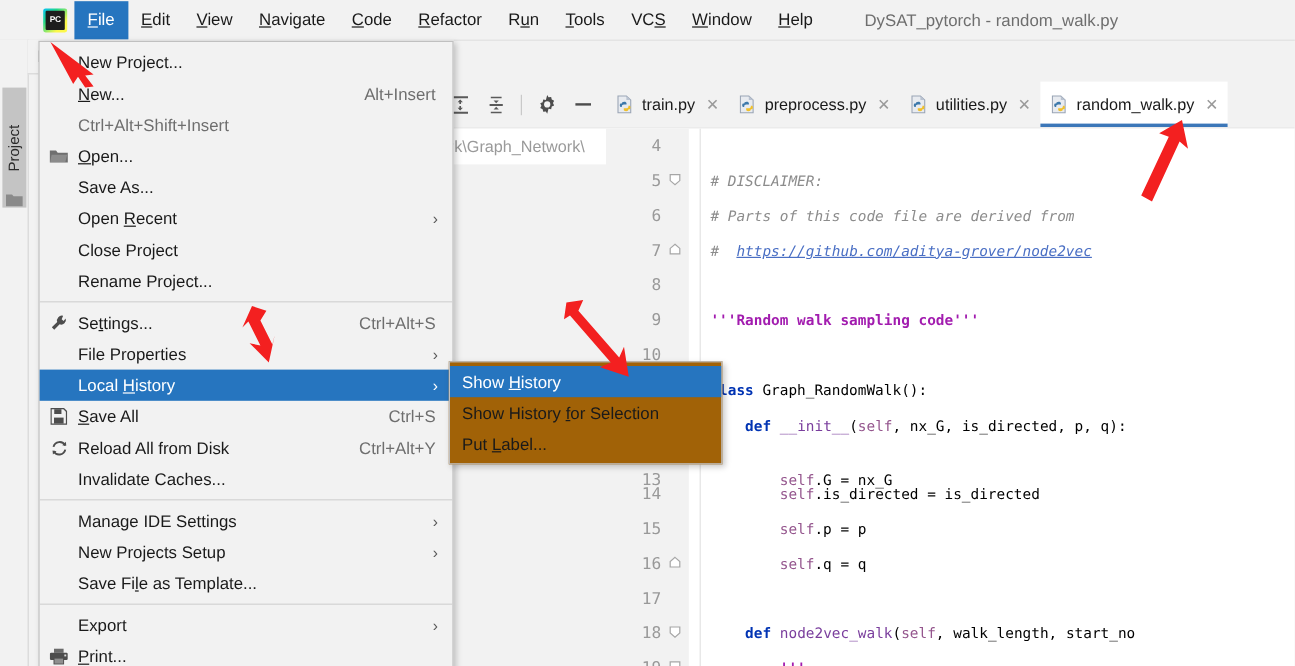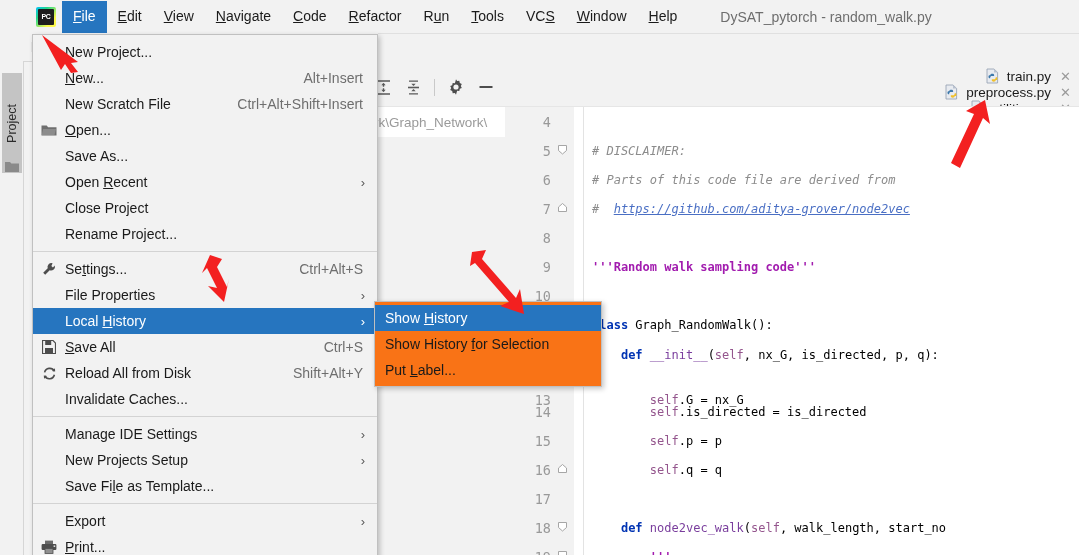--- a/index.html
+++ b/index.html
@@ -58,21 +58,21 @@
   #editor-toolbar{
     position:absolute;left:370px;top:68px;width:145px;height:38px;
     display:flex;align-items:center;gap:4px;
   }
   .tb-btn{width:26px;height:26px;display:flex;align-items:center;justify-content:center;cursor:pointer;}
   .tb-sep{width:1px;height:17px;background:#c9c9c9;margin:0 4px;}
 
   
   #tabbar{
     position:absolute;left:505px;top:68px;width:574px;height:38px;
-    display:flex;align-items:flex-end;background:#f2f2f2;flex-direction:column;
+    display:flex;align-items:flex-end;background:#f2f2f2;
   }
   .etab{
     height:38px;display:flex;align-items:center;padding:0 8px 0 9px;cursor:pointer;position:relative;box-sizing:border-box;
     font-size:13.5px;color:#1a1a1a;white-space:nowrap;gap:6px;
   }
   .etab.active{background:#ffffff;}
   .etab.active:after{content:"";position:absolute;left:0;right:0;bottom:0;height:3px;background:#3c77b8;}
   .etab .xmark{color:#9a9a9a;font-size:13px;margin-left:3px;}
   .pyicon{width:15px;height:16px;position:relative;flex:none;}
 
@@ -117,21 +117,21 @@
   .mi .mi-label{flex:1;white-space:nowrap;}
   .mi .mi-accel{color:#6e6e6e;font-size:14px;margin-right:14px;white-space:nowrap;}
   .mi .mi-arrow{position:absolute;right:12px;color:#5a5a5a;font-size:13px;}
   .mi.sel .mi-arrow{color:#ffffff;}
   .mi u{text-decoration:underline;}
   .msep{height:1px;background:#d3d3d3;margin:4px 0;}
 
   
   #sub-menu{
     position:absolute;left:374px;top:301px;width:228px;
-    background:#f97316;border:1px solid #c0c0c0;box-shadow:2px 2px 5px rgba(0,0,0,0.22);
+    background:#a16207;border:1px solid #c0c0c0;box-shadow:2px 2px 5px rgba(0,0,0,0.22);
     padding:3px 0;box-sizing:border-box;z-index:60;
   }
   #sub-menu .mi .mi-label{padding-left:10px;}
 
   
   .arrow{position:absolute;z-index:90;pointer-events:none;}
 </style>
 </head>
 <body>
 
@@ -350,21 +350,20 @@
       <span class="mi-icon"></span>
       <span class="mi-label">New Project...</span>
     </div>
     <div class="mi">
       <span class="mi-icon"></span>
       <span class="mi-label"><u>N</u>ew...</span>
       <span class="mi-accel">Alt+Insert</span>
     </div>
     <div class="mi">
       <span class="mi-icon"></span>
-      <span class="mi-label">New Scratch File</span>
       <span class="mi-accel">Ctrl+Alt+Shift+Insert</span>
     </div>
     <div class="mi">
       <span class="mi-icon">
         <svg width="16" height="13" viewBox="0 0 16 13">
           <path d="M0.5 1.5h5.2l1.4 1.7H15.5v8.3H0.5z" fill="#6f6f6f"></path>
           <path d="M2 5h13l-1.5 6H0.8z" fill="#8c8c8c"></path>
         </svg>
       </span>
       <span class="mi-label"><u>O</u>pen...</span>
@@ -420,21 +419,21 @@
     <div class="mi">
       <span class="mi-icon">
         <svg width="15" height="15" viewBox="0 0 15 15">
           <path d="M12.3 5.2A5.2 5.2 0 0 0 2.6 6.4" fill="none" stroke="#4d4d4d" stroke-width="1.6"></path>
           <path d="M2.7 9.9a5.2 5.2 0 0 0 9.7-1.2" fill="none" stroke="#4d4d4d" stroke-width="1.6"></path>
           <path d="M12.9 2.2l.3 3.3-3.3-.5z" fill="#4d4d4d"></path>
           <path d="M2.1 12.8l-.3-3.3 3.3.5z" fill="#4d4d4d"></path>
         </svg>
       </span>
       <span class="mi-label">Reload All from Disk</span>
-      <span class="mi-accel">Shift+Alt+Y</span>
+      <span class="mi-accel">Ctrl+Alt+Y</span>
     </div>
     <div class="mi">
       <span class="mi-icon"></span>
       <span class="mi-label">Invalidate Caches...</span>
     </div>
     <div class="msep"></div>
     <div class="mi">
       <span class="mi-icon"></span>
       <span class="mi-label">Manage IDE Settings</span>
       <span class="mi-arrow">›</span>

